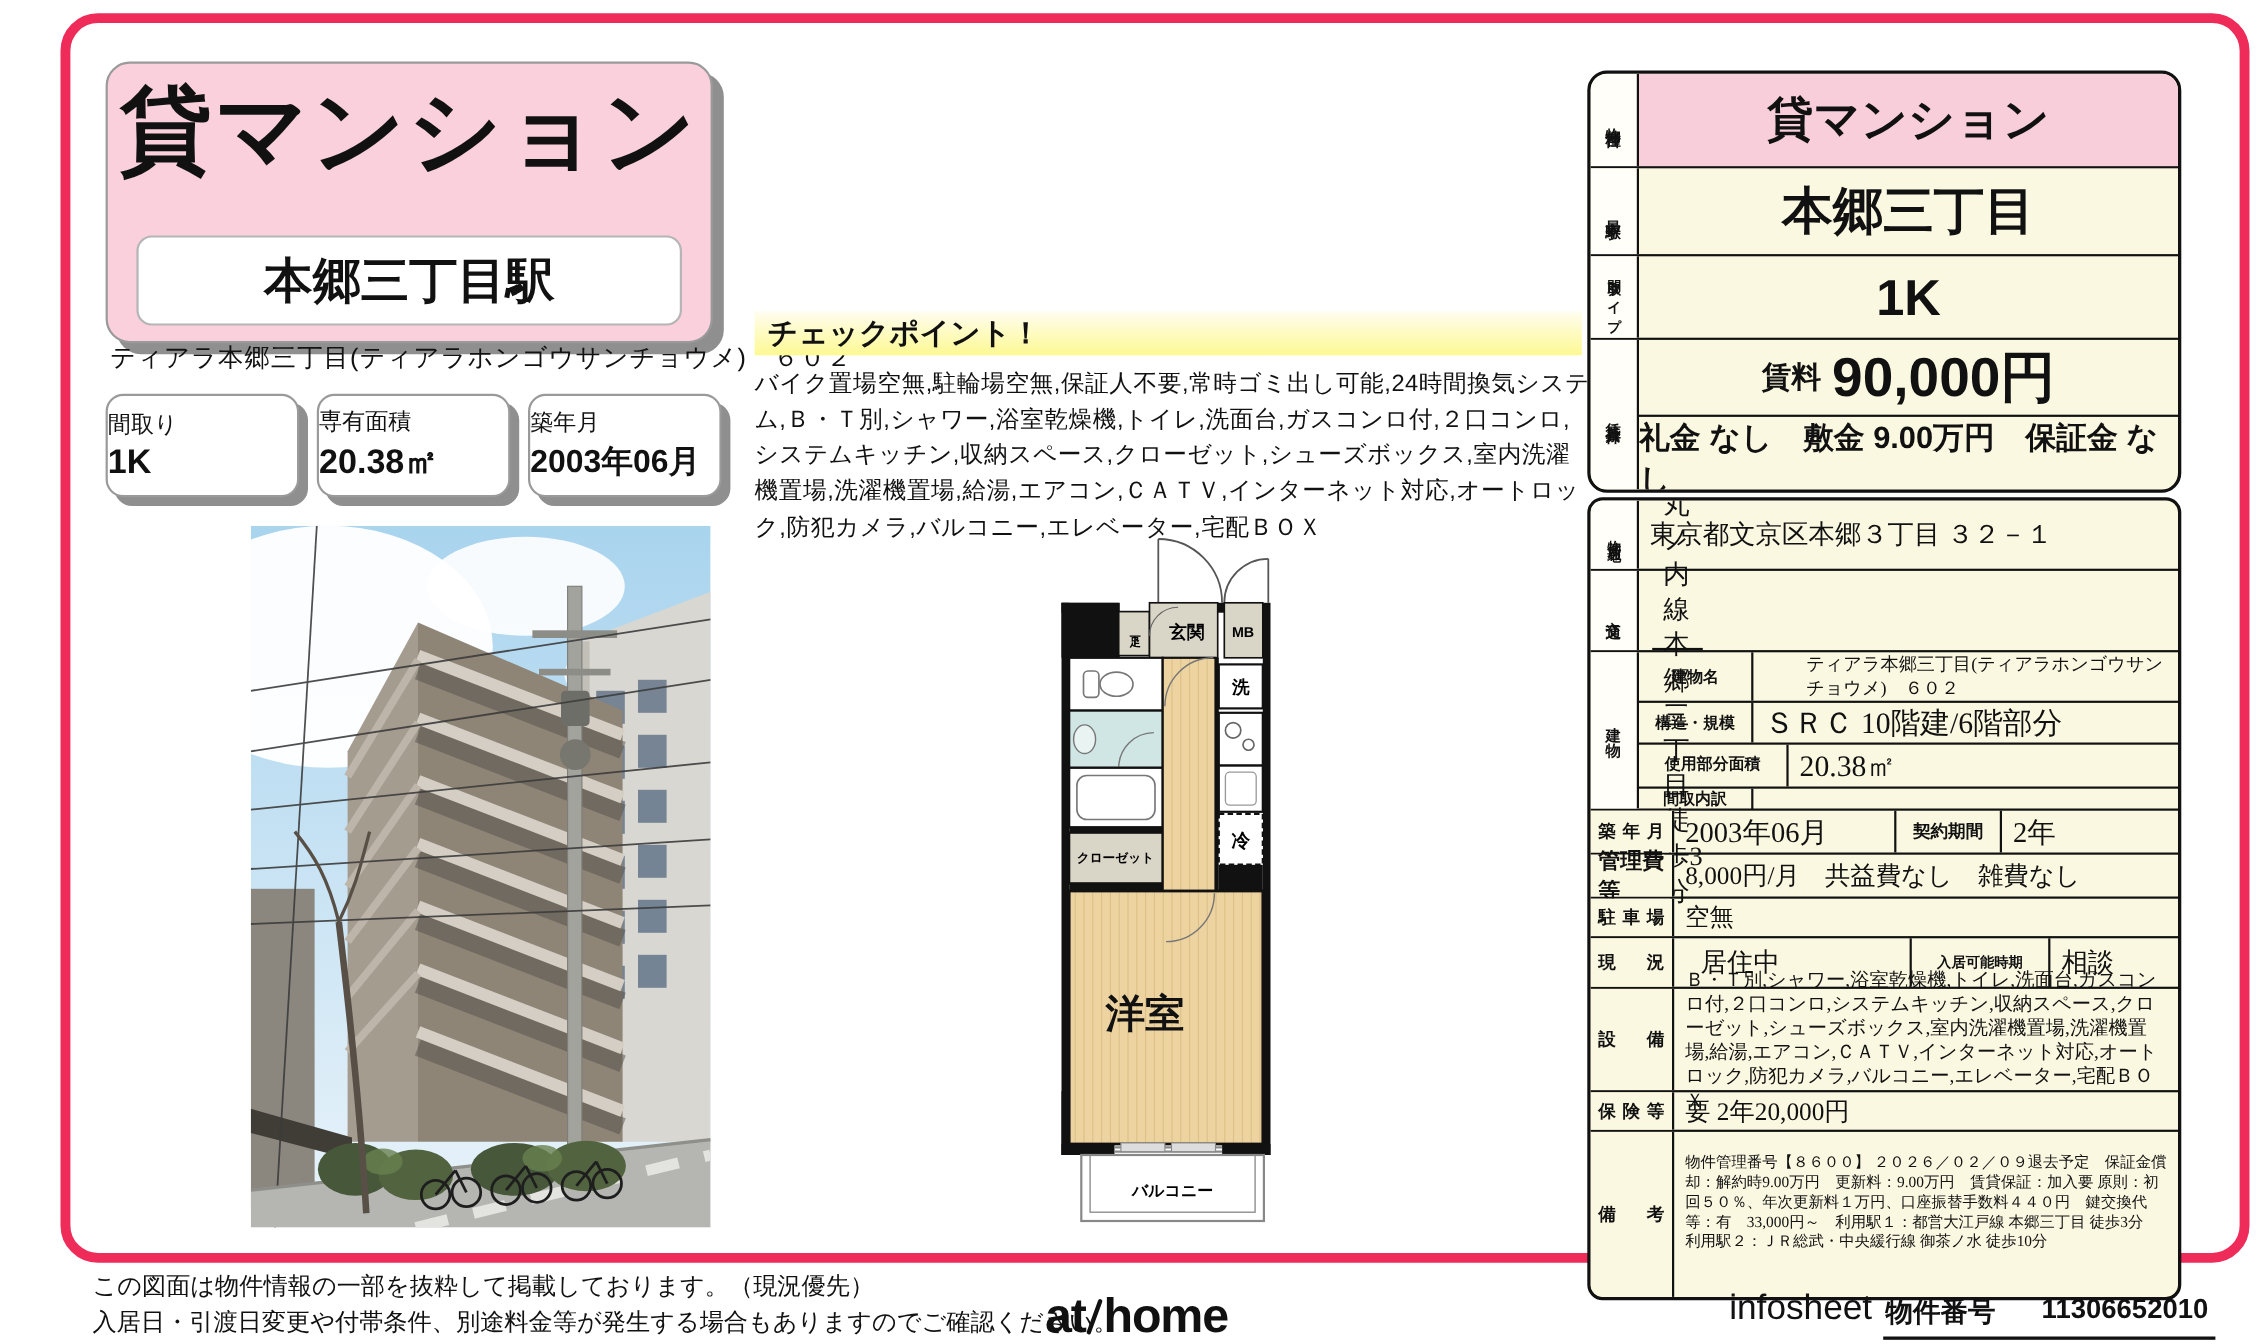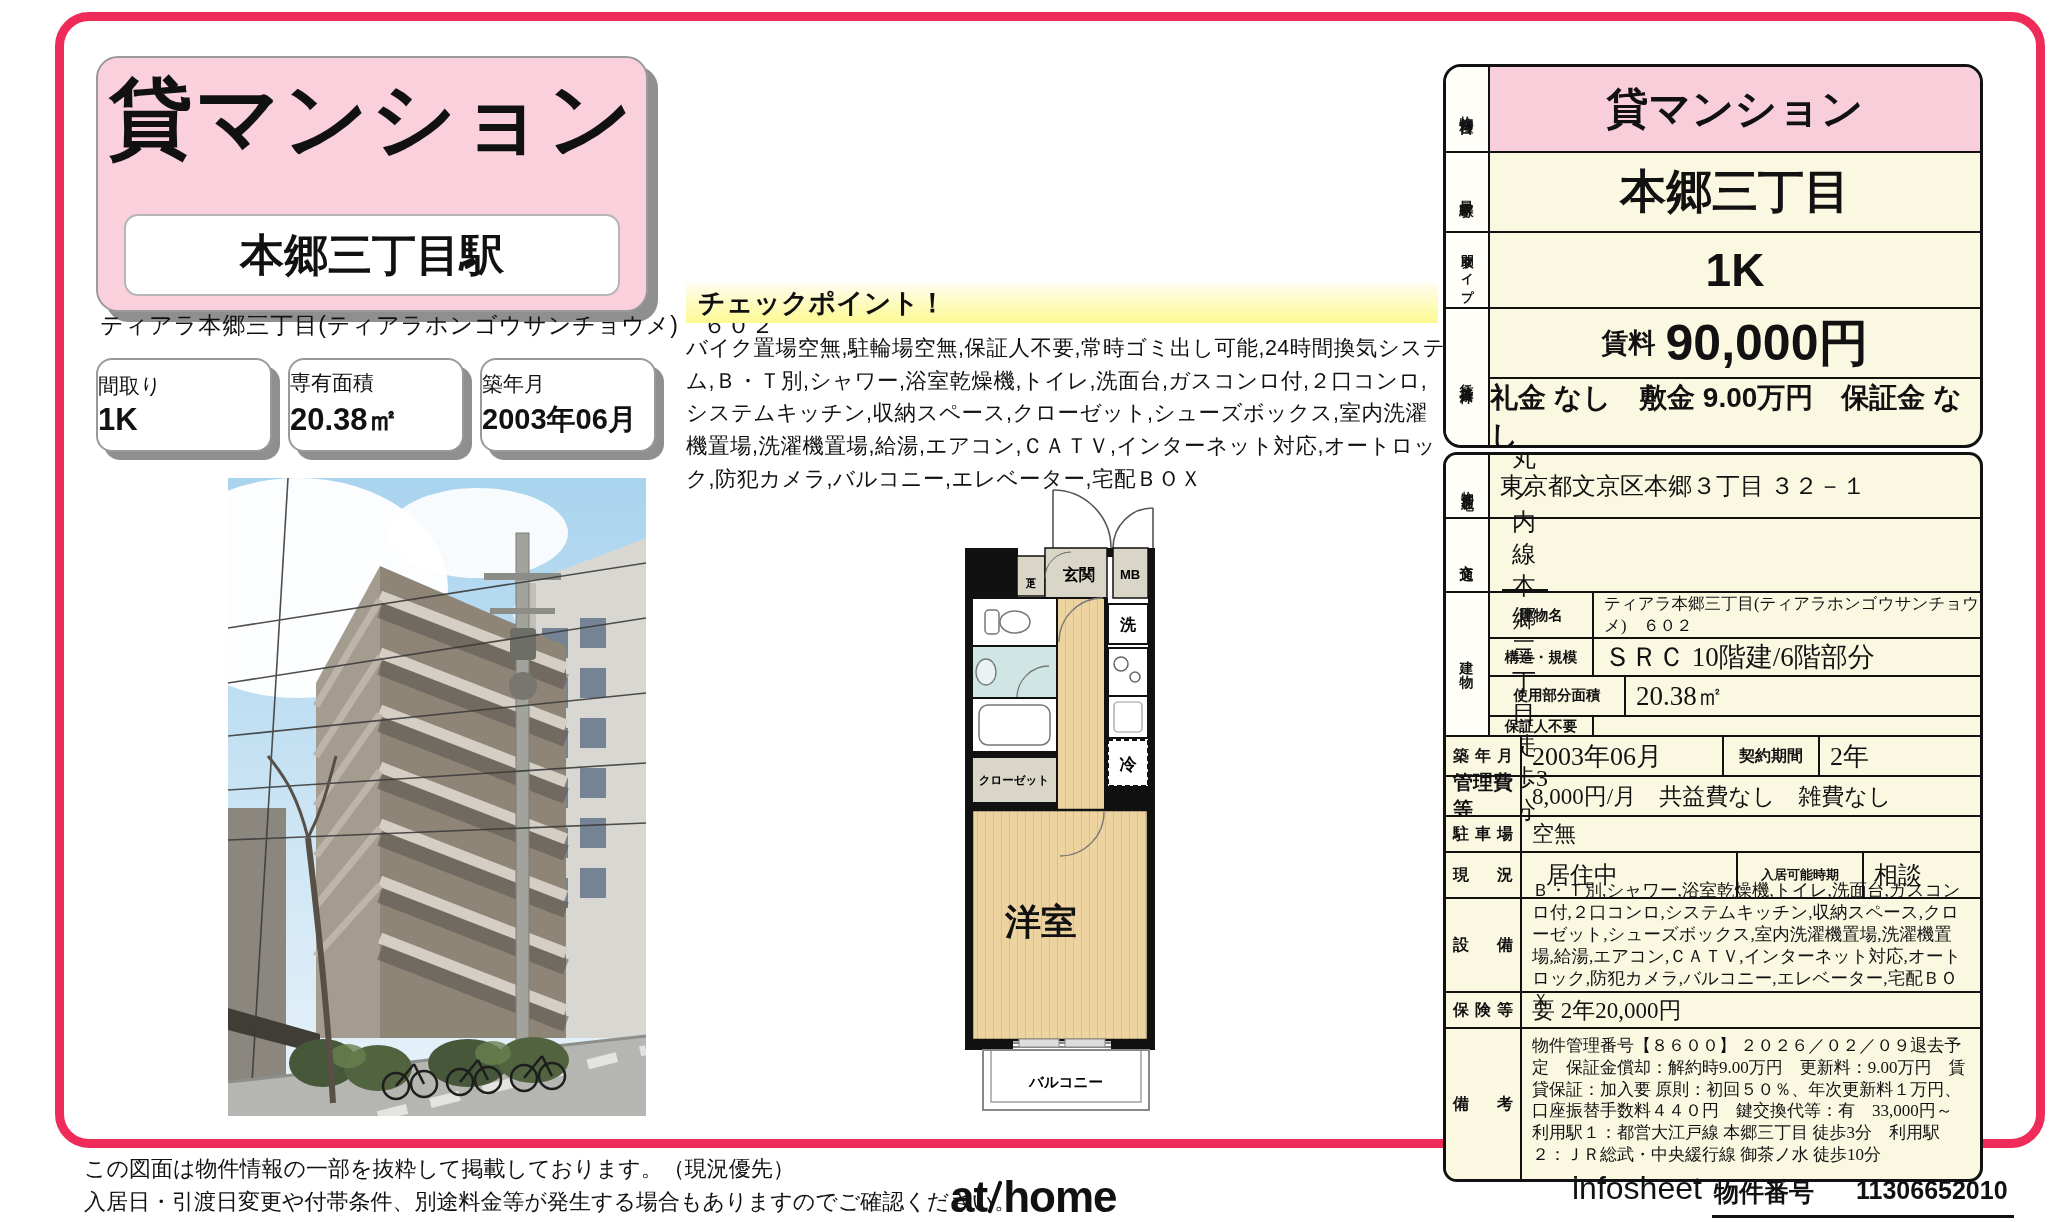--- a/index.html
+++ b/index.html
@@ -304,34 +304,34 @@
   <div class="trow" style="height:72px;">
     <div class="vlabel">交通</div>
     <div style="flex:1;display:flex;flex-direction:row;padding-left:12px;">
       <div class="serif" style="flex:0 0 36px;border-bottom:2px solid #111;display:flex;align-items:center;padding-left:10px;font-size:24px;">東京メトロ丸ノ内線 本郷三丁目 徒歩3分</div>
       <div style="flex:1;"></div>
     </div>
   </div>
   <div class="trow" style="height:142px;">
     <div class="vlabel" style="letter-spacing:14px;">建物</div>
     <div style="flex:1;display:flex;flex-direction:column;">
-      <div style="flex:0 0 34px;display:flex;border-bottom:2px solid #111;">
+      <div style="flex:0 0 34px;display:flex;border-bottom:2px solid #111;gap:38px;">
         <div style="flex:0 0 102px;border-right:2px solid #111;display:flex;align-items:center;justify-content:center;font-size:14.5px;font-weight:bold;">建物名</div>
         <div class="valcell serif" style="font-size:16.5px;">ティアラ本郷三丁目(ティアラホンゴウサンチョウメ)　６０２</div>
       </div>
       <div style="flex:0 0 36px;display:flex;border-bottom:2px solid #111;">
         <div style="flex:0 0 102px;border-right:2px solid #111;display:flex;align-items:center;justify-content:center;font-size:14.5px;font-weight:bold;">構造・規模</div>
         <div class="valcell serif" style="font-size:27px;">ＳＲＣ 10階建/6階部分</div>
       </div>
       <div style="flex:0 0 38px;display:flex;border-bottom:2px solid #111;">
         <div style="flex:0 0 102px;border-right:2px solid #111;display:flex;align-items:center;justify-content:center;font-size:14.5px;font-weight:bold;text-align:center;padding:0 16px;line-height:1.1;">使用部分面積</div>
         <div class="valcell serif" style="font-size:27px;">20.38㎡</div>
       </div>
       <div style="flex:1;display:flex;">
-        <div style="flex:0 0 102px;border-right:2px solid #111;display:flex;align-items:center;justify-content:center;font-size:14.5px;font-weight:bold;">保証人不要</div>
+        <div style="flex:0 0 102px;border-right:2px solid #111;display:flex;align-items:center;justify-content:center;font-size:14.5px;font-weight:bold;">間取内訳</div>
         <div class="valcell serif"></div>
       </div>
     </div>
   </div>
   <div class="trow" style="height:38px;">
     <div class="hlabel">
         <span>築年月</span>
       </div>
     <div class="valcell serif" style="flex:0 0 200px;font-size:26px;">2003年06月</div>
     <div style="flex:0 0 94px;border-left:2px solid #111;border-right:2px solid #111;display:flex;align-items:center;justify-content:center;font-size:16px;font-weight:bold;">契約期間</div>
@@ -366,21 +366,21 @@
   <div class="trow" style="height:34px;">
     <div class="hlabel">
         <span>保険等</span>
       </div>
     <div class="valcell serif" style="font-size:23px;">要 2年20,000円</div>
   </div>
   <div class="trow" style="height:150px;">
     <div class="hlabel">
         <span>備考</span>
       </div>
-    <div class="valcell serif" style="font-size:17px;line-height:1.28;padding:6px 8px 4px 10px;align-items:flex-start;">物件管理番号【８６００】 ２０２６／０２／０９退去予定　保証金償却：解約時9.00万円　更新料：9.00万円　賃貸保証：加入要 原則：初回５０％、年次更新料１万円、口座振替手数料４４０円　鍵交換代等：有　33,000円～　利用駅１：都営大江戸線 本郷三丁目 徒歩3分　利用駅２：ＪＲ総武・中央緩行線 御茶ノ水 徒歩10分</div>
+    <div class="valcell serif" style="font-size:14px;line-height:1.28;padding:20px 8px 4px 10px;align-items:flex-start;">物件管理番号【８６００】 ２０２６／０２／０９退去予定　保証金償却：解約時9.00万円　更新料：9.00万円　賃貸保証：加入要 原則：初回５０％、年次更新料１万円、口座振替手数料４４０円　鍵交換代等：有　33,000円～　利用駅１：都営大江戸線 本郷三丁目 徒歩3分　利用駅２：ＪＲ総武・中央緩行線 御茶ノ水 徒歩10分</div>
   </div>
 </div>
 
 <div class="abs disclaimer">
   <div>この図面は物件情報の一部を抜粋して掲載しております。（現況優先）</div>
   <div>入居日・引渡日変更や付帯条件、別途料金等が発生する場合もありますのでご確認ください。</div>
 </div>
 <div class="abs logo">
   <span>at</span>
   <span class="logo-slash"></span>

